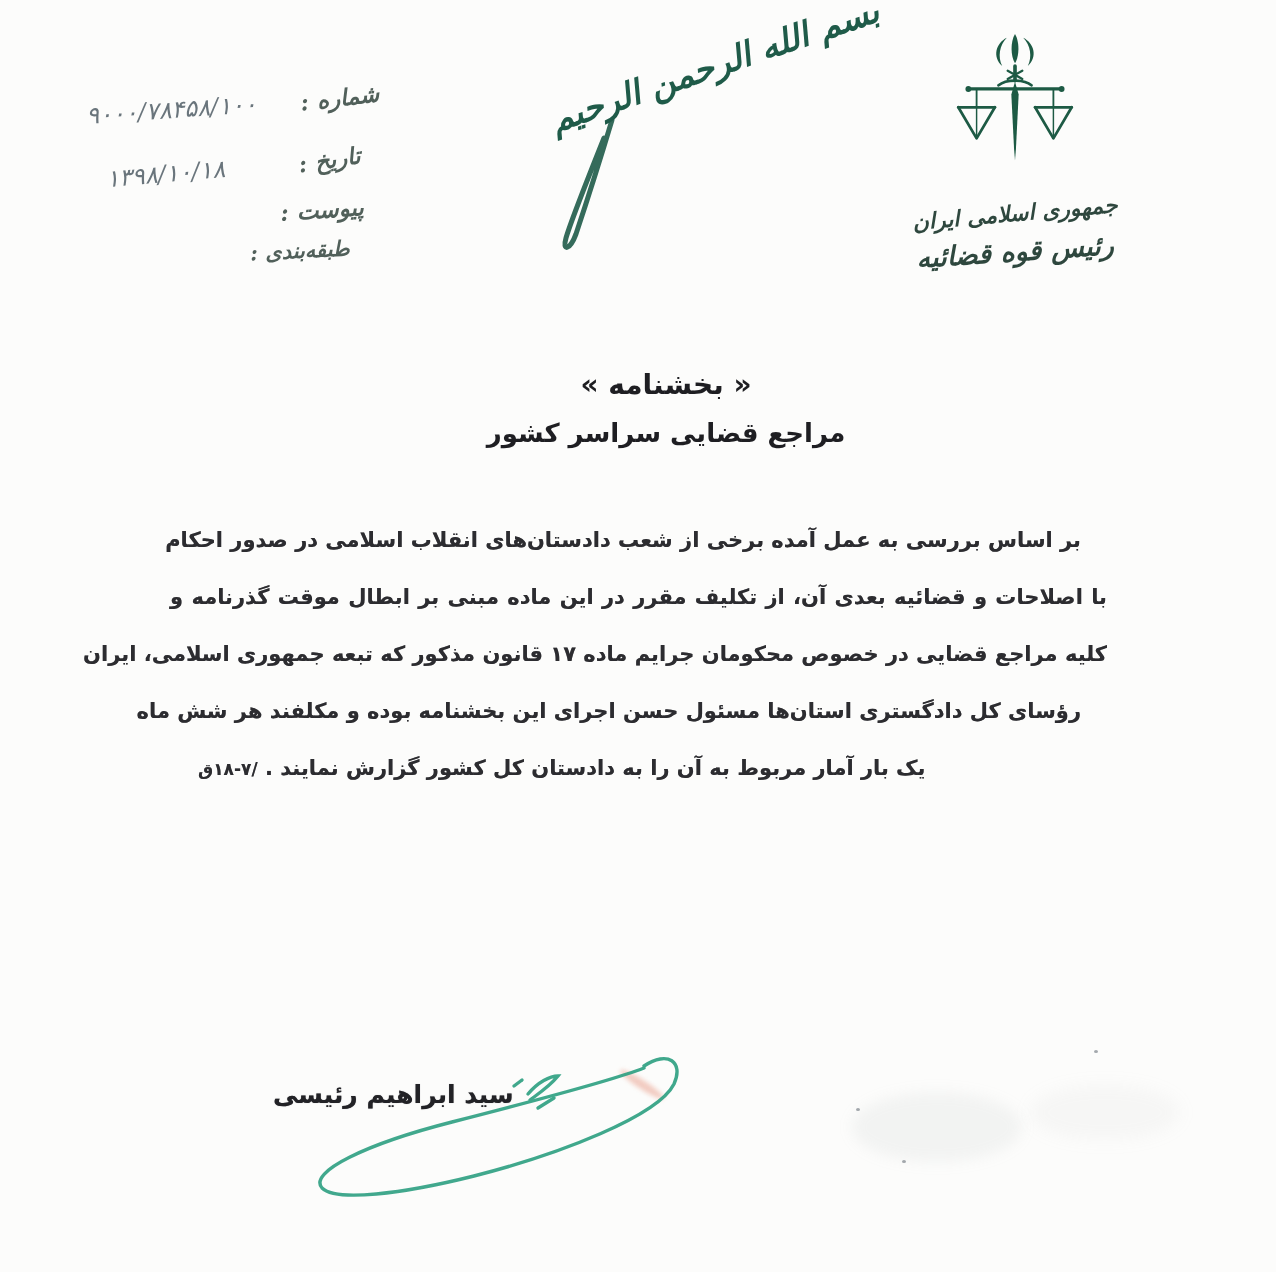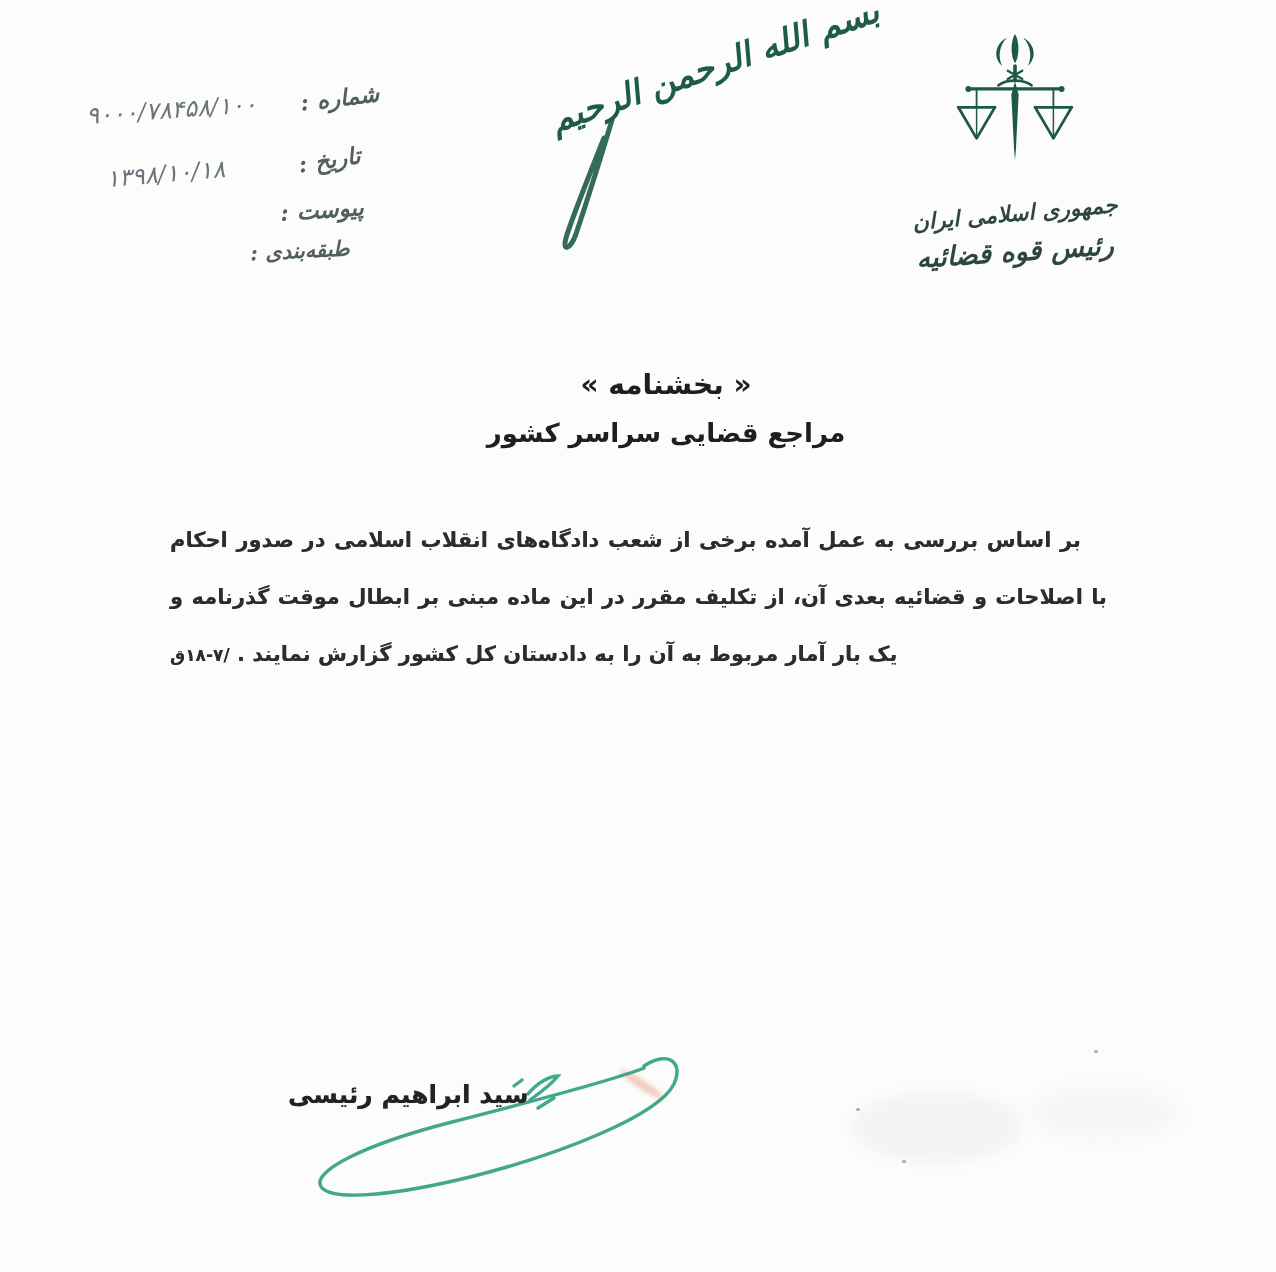--- a/index.html
+++ b/index.html
@@ -93,29 +93,30 @@
   .body-line{
     height:57px;line-height:57px;
     white-space:nowrap;
     text-align:justify;
     text-align-last:justify;
   }
   .body-line.indent{padding-right:26px;}
   .body-line.flush-left{
     text-align-last:left;
     white-space:normal;
+    margin-left:28px;
   }
   .closing-mark{
     direction:ltr;unicode-bidi:bidi-override;
     font-size:17px;
     letter-spacing:0;
   }
   
   .signature-name{
-    position:absolute;left:288px;top:1080px;
+    position:absolute;left:273px;top:1080px;
     direction:rtl;white-space:nowrap;
     font-size:25px;font-weight:bold;color:#222226;
     text-shadow:0 0 .7px rgba(30,30,35,.6);
     z-index:3;
   }
   .signature-scribble{position:absolute;left:292px;top:1042px;z-index:2;}
   
   .artifact{position:absolute;pointer-events:none;}
   .art-pink{
     left:616px;top:1080px;width:52px;height:9px;
@@ -195,22 +196,24 @@
     <div class="org-line1">جمهوری اسلامی ایران</div>
     <div class="org-line2">رئیس قوه قضائیه</div>
   </div>
 
   <div class="title-block">
     <div class="doc-title">« بخشنامه »</div>
     <div class="doc-addressee">مراجع قضایی سراسر کشور</div>
   </div>
 
   <div class="body-text">
-    <div class="body-line indent">بر اساس بررسی به عمل آمده برخی از شعب دادگاه‌های انقلاب اسلامی در صدور احکام</div>
+    <div class="body-line indent">بر اساس بررسی به عمل آمده برخی از شعب دادستان‌های انقلاب اسلامی در صدور احکام</div>
     <div class="body-line">با اصلاحات و قضائیه بعدی آن، از تکلیف مقرر در این ماده مبنی بر ابطال موقت گذرنامه و</div>
+    <div class="body-line">کلیه مراجع قضایی در خصوص محکومان جرایم ماده ۱۷ قانون مذکور که تبعه جمهوری اسلامی، ایران</div>
+    <div class="body-line indent">رؤسای کل دادگستری استان‌ها مسئول حسن اجرای این بخشنامه بوده و مکلفند هر شش ماه</div>
     <div class="body-line flush-left">
       <span>یک بار آمار مربوط به آن را به دادستان کل کشور گزارش نمایند .</span>
       <span class="closing-mark">ق۱۸-۷/</span>
     </div>
   </div>
 
   <div class="signature-name">سید ابراهیم رئیسی</div>
   <svg class="signature-scribble" width="390" height="180" viewBox="0 0 390 180">
     <g fill="none" stroke="#31a183" stroke-width="3.4" stroke-linecap="round" opacity=".92">
       <path d="M352,24 C376,8 392,20 382,42 C366,74 268,112 182,134 C110,152 44,160 30,146 C16,130 74,102 160,80 C246,58 322,38 352,26"></path>

